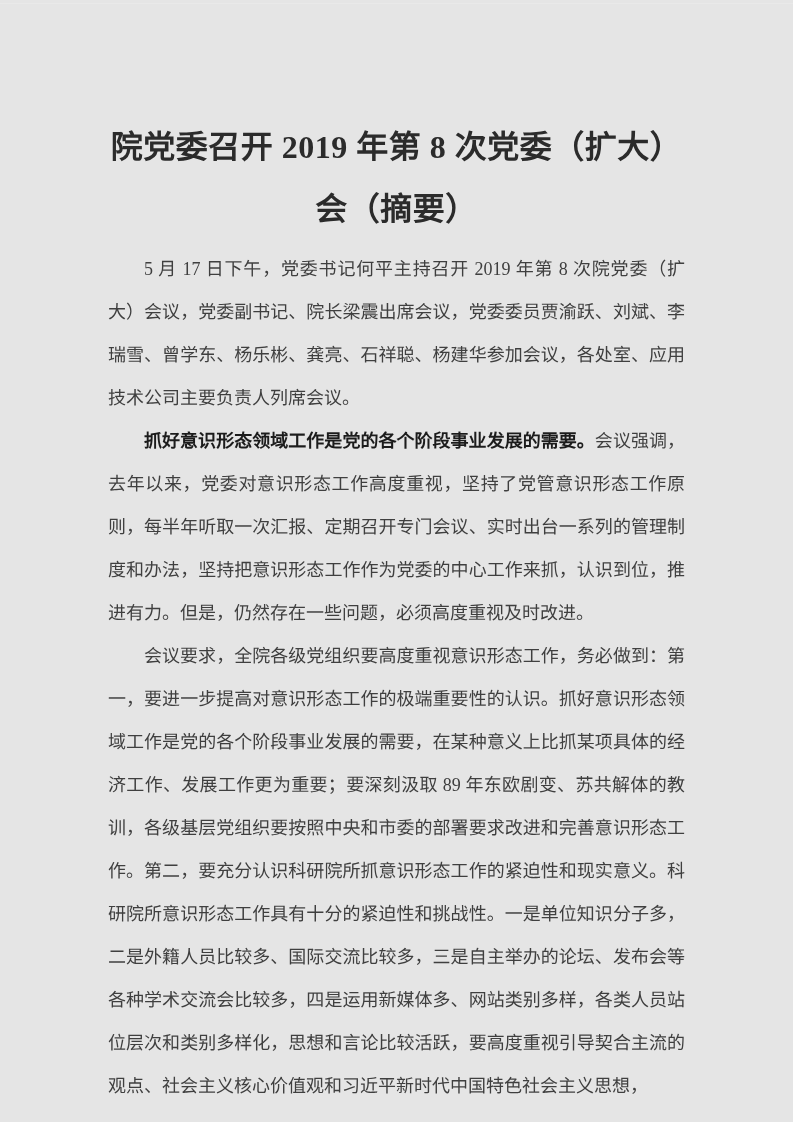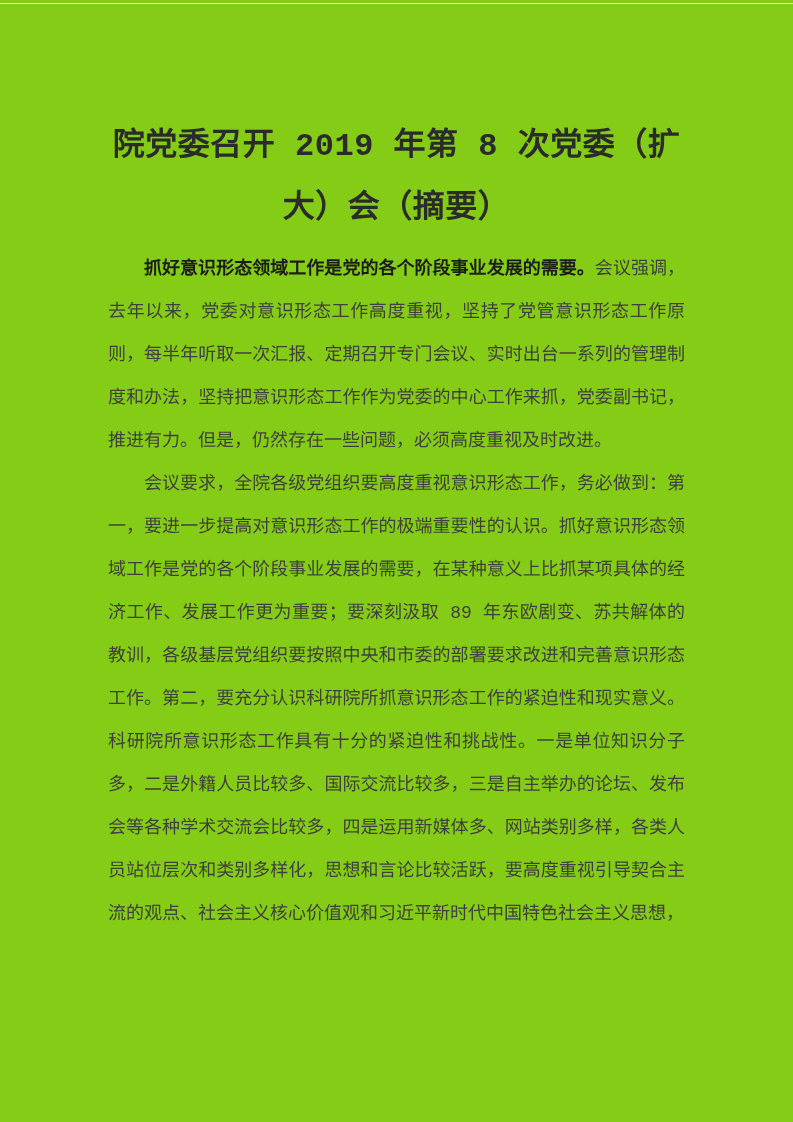--- a/index.html
+++ b/index.html
@@ -5,23 +5,23 @@
     html, body {
       margin: 0;
       padding: 0;
       background: #ffffff;
     }
     .page {
       position: relative;
       width: 793px;
       height: 1122px;
       margin: 0 auto;
-      background: #84cc16;
+      background: #e5e5e5;
       overflow: hidden;
-      font-family: Liberation Mono, monospace;
+      font-family: Liberation Serif, serif;
     }
     .page-top-edge {
       position: absolute;
       top: 3px;
       left: 0;
       width: 100%;
       height: 1px;
       background: #e9e9e9;
     }
     .content {
@@ -58,19 +58,20 @@
 </head>
 <body>
 
 <div class="page">
   <div class="page-top-edge"></div>
 
   <div class="content">
 
     <h1 class="doc-title">院党委召开 2019 年第 8 次党委（扩大）会（摘要）</h1>
 
+    <p class="doc-paragraph"><span>5 月 17 日下午，党委书记何平主持召开 2019 年第 8 次院党委（扩大）会议，党委副书记、院长梁震出席会议，党委委员贾渝跃、刘斌、李瑞雪、曾学东、杨乐彬、龚亮、石祥聪、杨建华参加会议，各处室、应用技术公司主要负责人列席会议。</span></p>
 
-    <p class="doc-paragraph"><span class="bold-lead">抓好意识形态领域工作是党的各个阶段事业发展的需要。</span><span>会议强调，去年以来，党委对意识形态工作高度重视，坚持了党管意识形态工作原则，每半年听取一次汇报、定期召开专门会议、实时出台一系列的管理制度和办法，坚持把意识形态工作作为党委的中心工作来抓，党委副书记，推进有力。但是，仍然存在一些问题，必须高度重视及时改进。</span></p>
+    <p class="doc-paragraph"><span class="bold-lead">抓好意识形态领域工作是党的各个阶段事业发展的需要。</span><span>会议强调，去年以来，党委对意识形态工作高度重视，坚持了党管意识形态工作原则，每半年听取一次汇报、定期召开专门会议、实时出台一系列的管理制度和办法，坚持把意识形态工作作为党委的中心工作来抓，认识到位，推进有力。但是，仍然存在一些问题，必须高度重视及时改进。</span></p>
 
     <p class="doc-paragraph"><span>会议要求，全院各级党组织要高度重视意识形态工作，务必做到：第一，要进一步提高对意识形态工作的极端重要性的认识。抓好意识形态领域工作是党的各个阶段事业发展的需要，在某种意义上比抓某项具体的经济工作、发展工作更为重要；要深刻汲取 89 年东欧剧变、苏共解体的教训，各级基层党组织要按照中央和市委的部署要求改进和完善意识形态工作。第二，要充分认识科研院所抓意识形态工作的紧迫性和现实意义。科研院所意识形态工作具有十分的紧迫性和挑战性。一是单位知识分子多，二是外籍人员比较多、国际交流比较多，三是自主举办的论坛、发布会等各种学术交流会比较多，四是运用新媒体多、网站类别多样，各类人员站位层次和类别多样化，思想和言论比较活跃，要高度重视引导契合主流的观点、社会主义核心价值观和习近平新时代中国特色社会主义思想，</span></p>
 
   </div>
 </div>
 
 </body></html>

